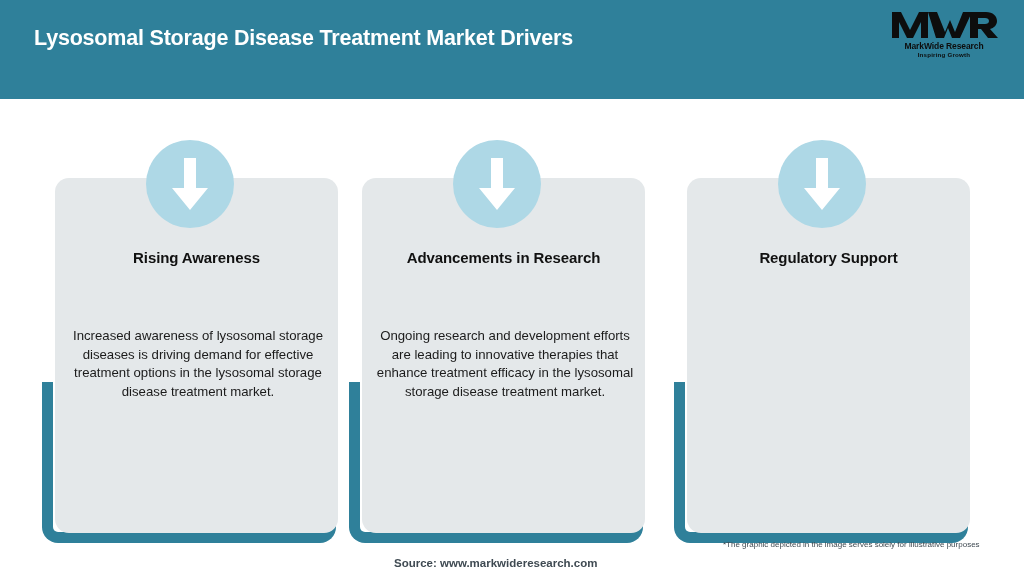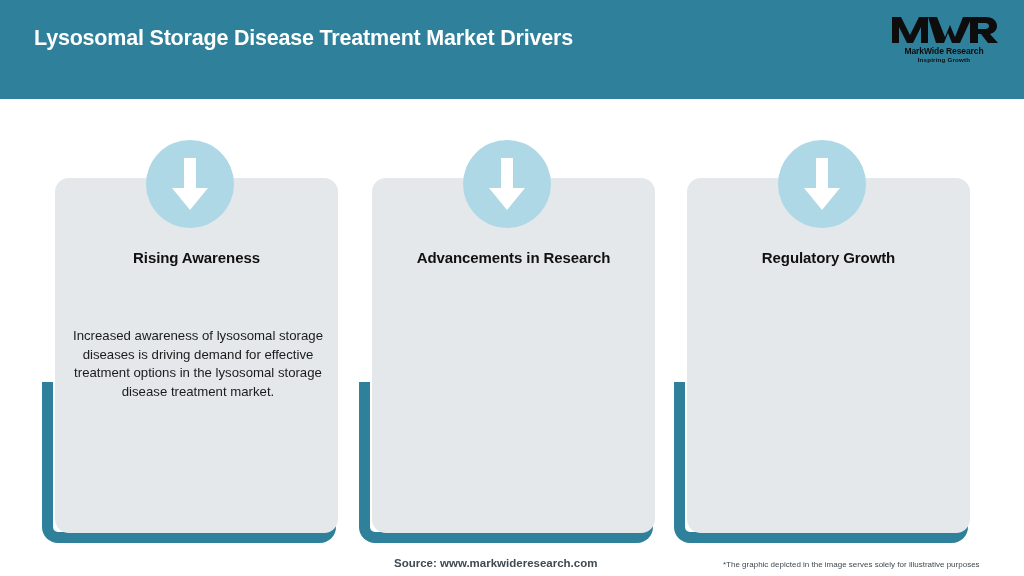--- a/index.html
+++ b/index.html
@@ -36,21 +36,21 @@
   }
   .logo {
     position: absolute;
     right: 24px;
     top: 10px;
     width: 112px;
     height: 54px;
     display: flex;
     flex-direction: column;
     align-items: center;
-    justify-content: flex-end;
+    justify-content: flex-start;
   }
   .logo-mark {
     width: 108px;
     height: 30px;
     display: block;
   }
   .logo-name {
     font-size: 8.5px;
     font-weight: bold;
     color: #0d0d0d;
@@ -78,21 +78,21 @@
   }
 
   
   .col {
     position: absolute;
     top: 0;
     width: 320px;
     height: 477px;
   }
   .col-1 { left: 29px; }
-  .col-2 { left: 346px; text-decoration: underline; }
+  .col-2 { left: 336px; text-decoration: underline; }
   .col-3 { left: 661px; }
 
   
   .bracket {
     position: absolute;
     left: 13px;
     top: 283px;
     width: 294px;
     height: 161px;
     border-left: 11px solid #2f809a;
@@ -163,21 +163,21 @@
     left: 394px;
     top: 557px;
     font-size: 11.5px;
     font-weight: bold;
     color: #3f4a52;
     white-space: nowrap;
   }
   .disclaimer {
     position: absolute;
     left: 723px;
-    top: 560px;
+    top: 540px;
     font-size: 8px;
     color: #3f4a52;
     white-space: nowrap;
   }
 </style>
 </head>
 <body>
 
 <div class="header">
   <div class="header-title">Lysosomal Storage Disease Treatment Market Drivers</div>
@@ -211,29 +211,30 @@
 
   <div class="col col-2">
     <div class="bracket"></div>
     <div class="card"></div>
     <div class="icon-badge">
       <svg class="arrow-svg" viewBox="0 0 40 56">
         <polygon fill="#ffffff" points="14,2 26,2 26,32 38,32 20,54 2,32 14,32"></polygon>
       </svg>
     </div>
     <div class="card-title">Advancements in Research</div>
+    <div class="card-body">Ongoing research and development efforts are leading to innovative therapies that enhance treatment efficacy in the lysosomal storage disease treatment market.</div>
   </div>
 
   <div class="col col-3">
     <div class="bracket"></div>
     <div class="card"></div>
     <div class="icon-badge">
       <svg class="arrow-svg" viewBox="0 0 40 56">
         <polygon fill="#ffffff" points="14,2 26,2 26,32 38,32 20,54 2,32 14,32"></polygon>
       </svg>
     </div>
-    <div class="card-title">Regulatory Growth</div>
+    <div class="card-title">Regulatory Support</div>
   </div>
 
 </div>
 
 <div class="source">Source: www.markwideresearch.com</div>
 <div class="disclaimer">*The graphic depicted in the image serves solely for illustrative purposes</div>
 
 </body></html>

